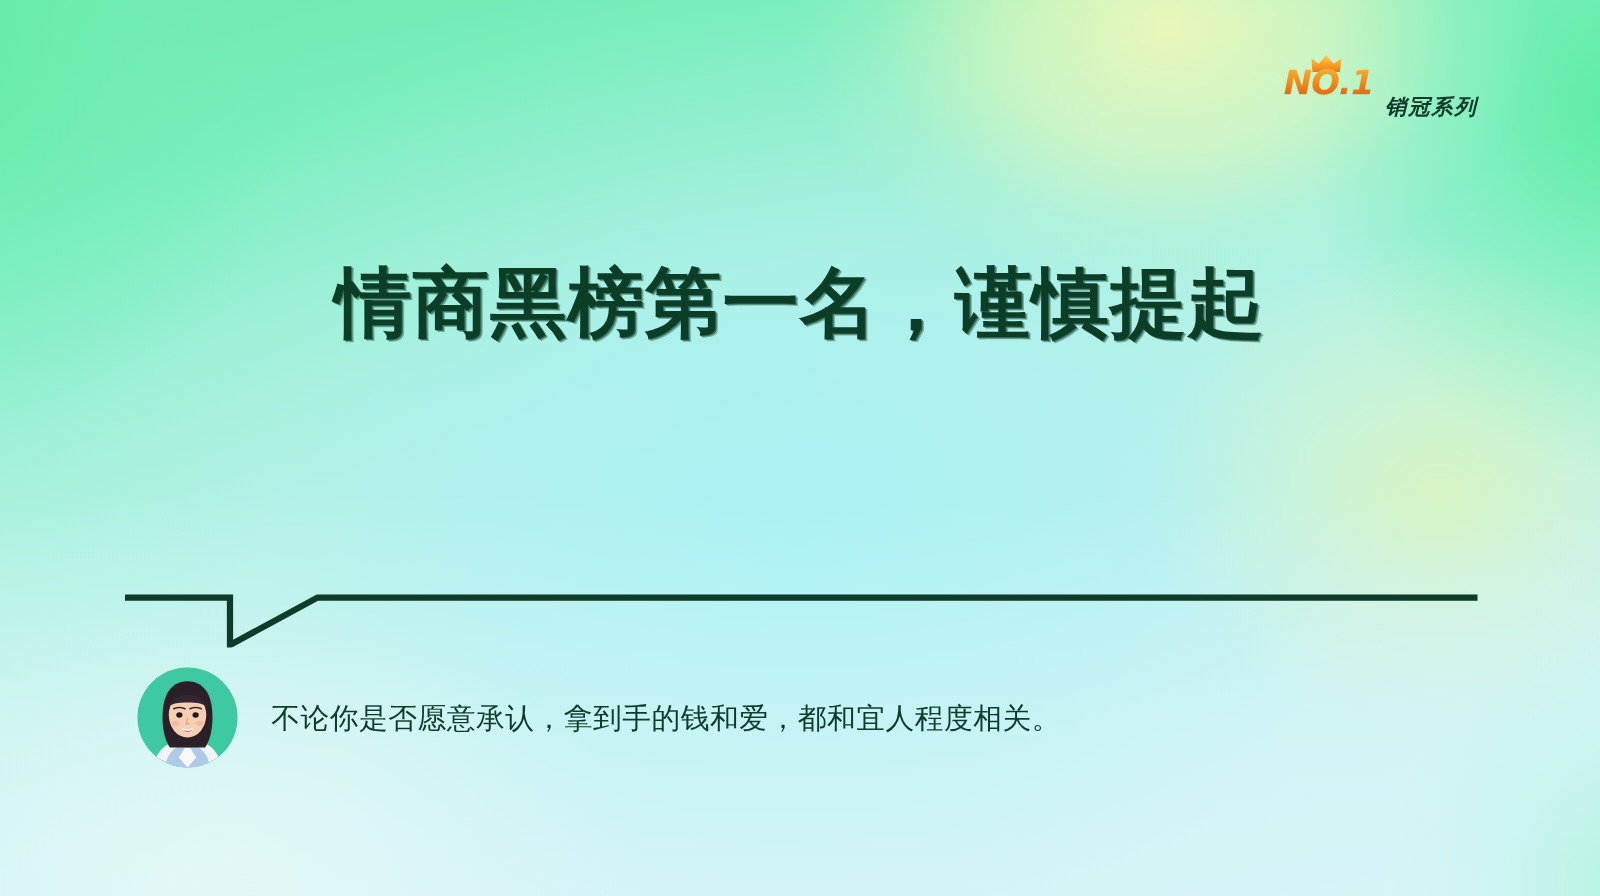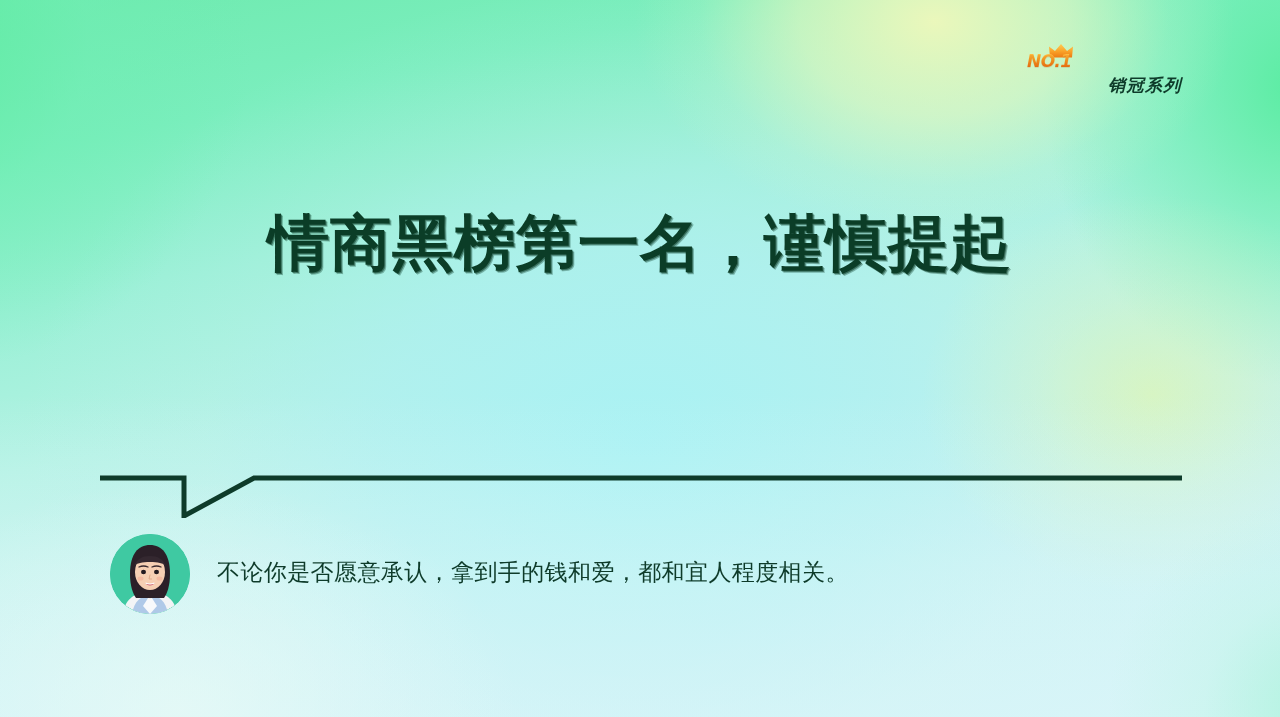--- a/index.html
+++ b/index.html
@@ -109,21 +109,21 @@
     left: 22px;
     top: -2px;
     width: 24px;
     height: 14px;
   }
   .brand-no1 .no1-text {
     position: absolute;
     left: 0;
     top: 7px;
     font-family: "DejaVu Sans", sans-serif;
-    font-size: 17px;
+    font-size: 27px;
     font-weight: 700;
     font-style: italic;
     letter-spacing: -0.5px;
     line-height: 1;
     background: linear-gradient(180deg, #FFC247 0%, #FBA024 38%, #F07B18 72%, #E2670F 100%);
     -webkit-background-clip: text;
     background-clip: text;
     color: transparent;
     -webkit-text-fill-color: transparent;
     text-shadow: 0 1px 0 rgba(180,80,10,0.15);
@@ -183,21 +183,21 @@
     width: 80px;
     height: 80px;
     border-radius: 50%;
     overflow: hidden;
     background: #3FC9A2;
     flex: 0 0 auto;
     position: relative;
   }
   .caption-text {
     color: #0E3B2A;
-    font-family: Liberation Mono, monospace;
+    font-family: Liberation Sans, sans-serif;
     font-size: 23px;
     font-weight: 400;
     line-height: 1.68;
     letter-spacing: 0.4px;
     white-space: nowrap;
   }
   .caption-line { display: block; }
 </style>
 </head>
 <body>

